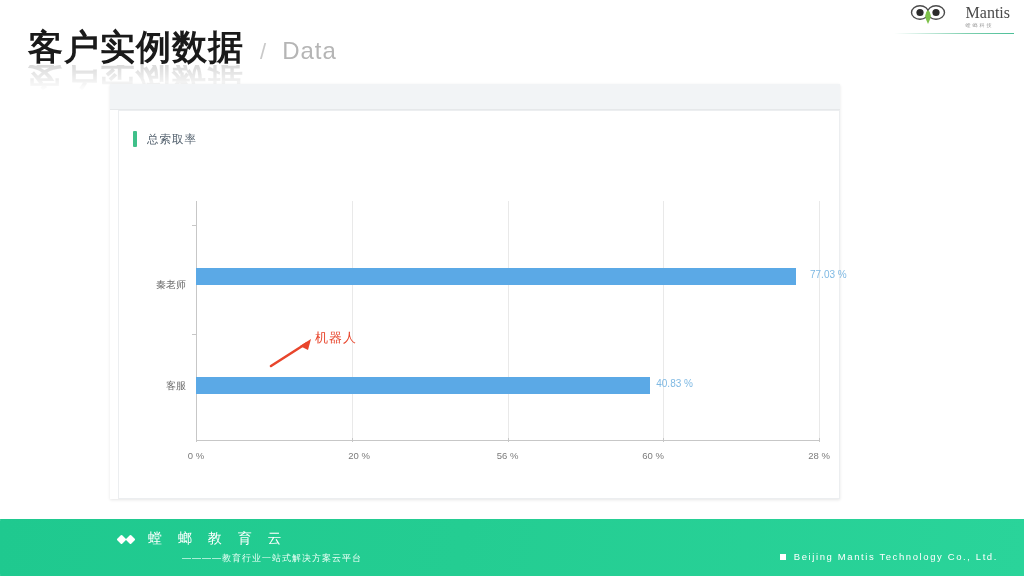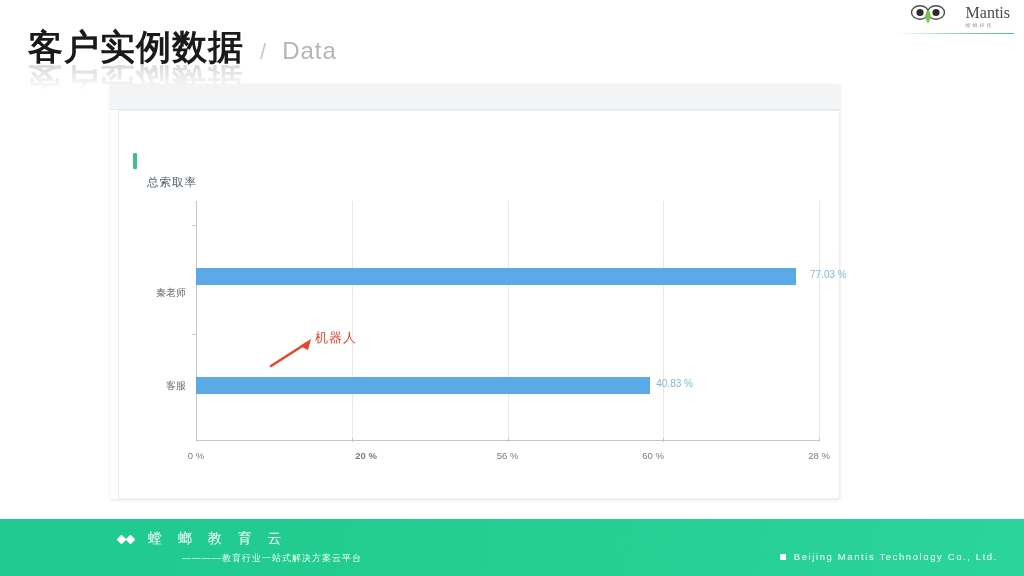--- a/index.html
+++ b/index.html
@@ -71,21 +71,21 @@
     position: absolute; left: 8px; top: 26px;
     width: 722px; height: 389px;
     background: #ffffff;
     border: 1px solid #eceef0;
   }
   .card-header {
     position: absolute; left: 14px; top: 20px;
     display: flex; align-items: center; gap: 10px;
   }
   .card-accent { width: 4px; height: 16px; background: #3fc08a; border-radius: 1px; }
-  .card-title { font-size: 11.5px; color: #52606d; letter-spacing: 1px; margin-top: 44px; }
+  .card-title { font-size: 11.5px; color: #52606d; letter-spacing: 1px; }
 
   
   .chart {
     position: absolute; left: 0; top: 70px;
     width: 722px; height: 300px;
   }
   .plot {
     position: absolute;
     left: 77px;   
     top: 20px;
@@ -214,35 +214,35 @@
       </div>
 
       <div class="chart">
         <div class="plot" id="plot">
           <div class="axis-y"></div>
           <div class="axis-x"></div>
         <div class="xtick" style="left: 0px;"></div>
             <div class="xlabel" style="left: 0px;">0 %</div>
             <div class="gridline" style="left: 155.75px;"></div>
             <div class="xtick" style="left: 155.75px;"></div>
-            <div class="xlabel" style="left: 170px; font-weight: bold;">20 %</div>
+            <div class="xlabel" style="left: 163px;">20 %</div>
             <div class="gridline" style="left: 311.5px;"></div>
             <div class="xtick" style="left: 311.5px;"></div>
             <div class="xlabel" style="left: 311.5px;">56 %</div>
             <div class="gridline" style="left: 467.25px;"></div>
             <div class="xtick" style="left: 467.25px;"></div>
             <div class="xlabel" style="left: 457px;">60 %</div>
             <div class="gridline" style="left: 623px;"></div>
             <div class="xtick" style="left: 623px;"></div>
             <div class="xlabel" style="left: 623px;">28 %</div>
             <div class="ytick" style="top: 23.6px;"></div>
             <div class="bar-row" style="top: 67.1px;">
               <div class="bar" style="width: 599.871px; background: rgb(91, 169, 230);"></div>
               <span class="bar-value" style="left: 614px; color: rgb(127, 185, 227);">77.03 %</span>
-              <span class="cat-label" style="top: 18px;">秦老师</span>
+              <span class="cat-label" style="top: 10px;">秦老师</span>
             </div>
             <div class="ytick" style="top: 132.8px;"></div>
             <div class="bar-row" style="top: 176.3px;">
               <div class="bar" style="width: 454.245px; background: rgb(91, 169, 230);"></div>
               <span class="bar-value" style="left: 460.245px; color: rgb(127, 185, 227);">40.83 %</span>
               <span class="cat-label" style="top: 2px;">客服</span>
             </div>
           </div>
       </div>
 

